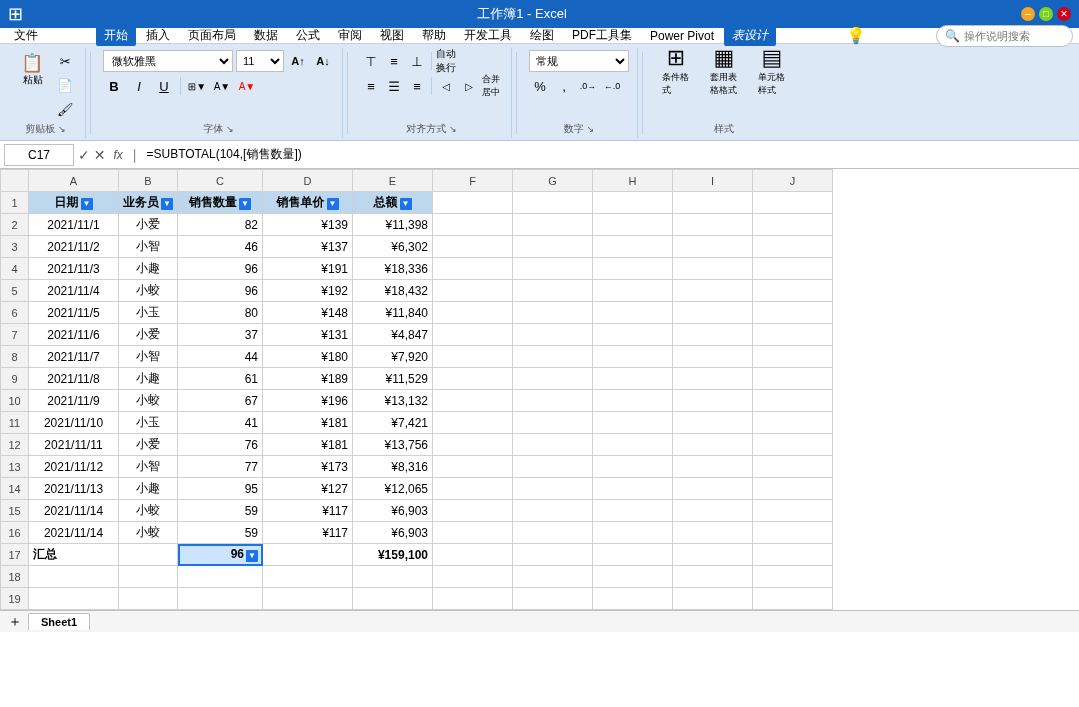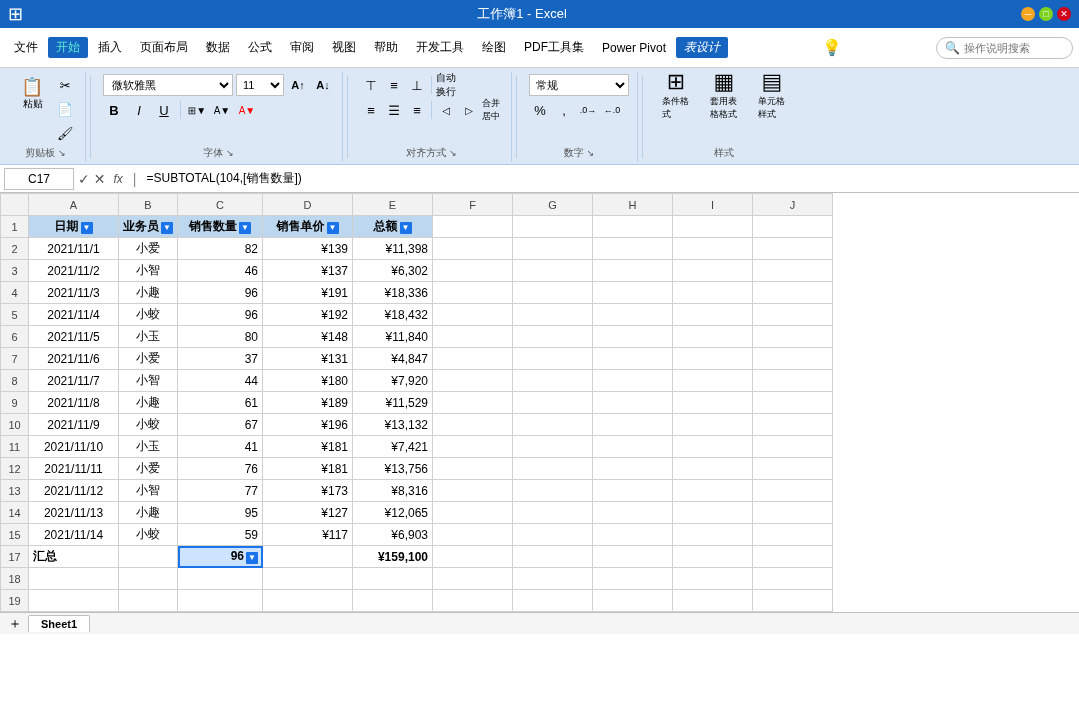--- a/index.html
+++ b/index.html
@@ -4,32 +4,32 @@
   <style>
     * { box-sizing: border-box; margin: 0; padding: 0; }
     body { font-family: '微软雅黑', 'Microsoft YaHei', SimSun, sans-serif; font-size: 12px; background: #fff; overflow: hidden; }
 
     
     .menu-bar {
       display: flex;
       align-items: center;
       background: #fff;
       border-bottom: 1px solid #d0d0d0;
-      height: 40px;
+      height: 16px;
       padding: 0 6px;
       gap: 2px;
     }
     .menu-item {
       padding: 2px 8px;
       font-size: 12px;
       cursor: pointer;
       border-radius: 2px;
       white-space: nowrap;
     }
-    .menu-item.active { background: #1565c0; color: #5eead4; }
+    .menu-item.active { background: #1565c0; color: #ffffff; margin-left: 48px; }
 
     
     .ribbon {
       background: #dce8f5;
       border-bottom: 1px solid #b0c8e8;
     }
     .ribbon-content {
       display: flex;
       align-items: stretch;
       background: #dce8f5;
@@ -732,20 +732,33 @@
             <td class="center">小蛟</td>
             <td class="num">59</td>
             <td class="num">¥117</td>
             <td class="num">¥6,903</td>
             <td></td>
             <td></td>
             <td></td>
             <td></td>
             <td></td>
           </tr>
+          <tr class="data-row">
+            <th class="row-header">16</th>
+            <td class="center">2021/11/14</td>
+            <td class="center">小蛟</td>
+            <td class="num">59</td>
+            <td class="num">¥117</td>
+            <td class="num">¥6,903</td>
+            <td></td>
+            <td></td>
+            <td></td>
+            <td></td>
+            <td></td>
+          </tr>
           <tr class="summary-row">
             <th class="row-header">17</th>
             <td style="font-weight: bold;">汇总</td>
             <td></td>
             <td class="num selected-cell">96<span class="filter-btn">▼</span></td>
             <td></td>
             <td class="num" style="font-weight: bold;">¥159,100</td>
             <td></td>
             <td></td>
             <td></td>

